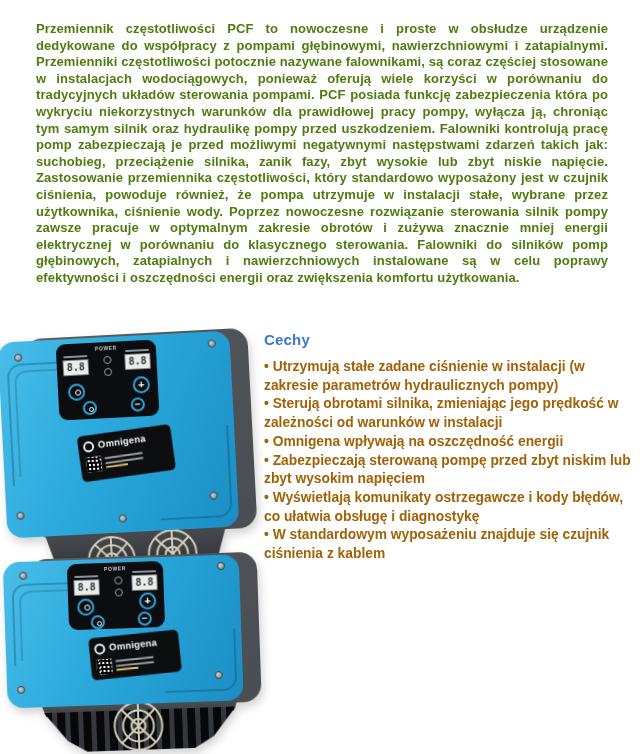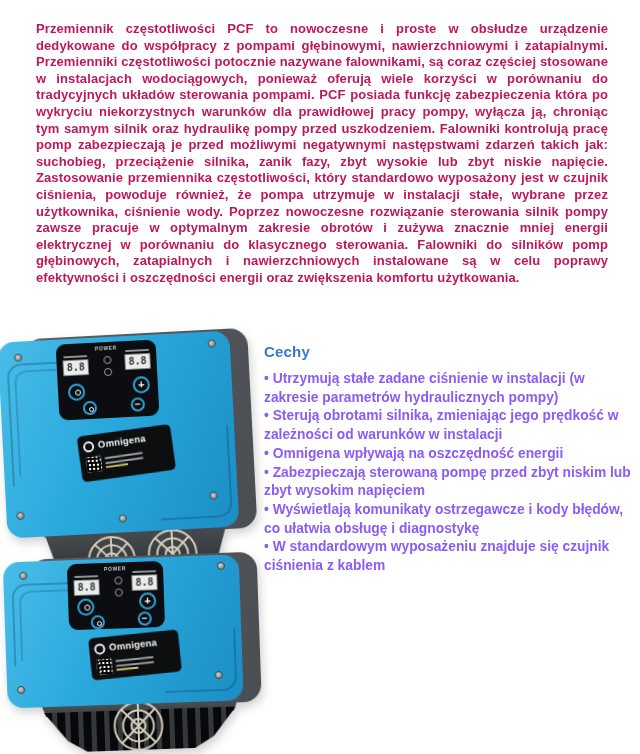--- a/index.html
+++ b/index.html
@@ -3,31 +3,31 @@
 <meta charset="utf-8">
 <style>
   html,body{margin:0;padding:0;}
   body{
     width:640px;height:754px;position:relative;background:#ffffff;
     font-family:"Liberation Sans","DejaVu Sans",sans-serif;overflow:hidden;
   }
   
   .intro{
     position:absolute;left:36px;top:8px;width:572px;
-    font-size:13px;line-height:16.6px;font-weight:700;color:#be185d;
+    font-size:13px;line-height:16.6px;font-weight:700;color:#4d7c0f;
     text-align:justify;letter-spacing:.1px;
   }
   
   .features{position:absolute;left:264px;top:331px;width:374px;}
   .features h2{
-    margin:12px 0 10px 0;font-size:15px;font-weight:700;color:#3a76d2;letter-spacing:.2px;
+    margin:0 0 10px 0;font-size:15px;font-weight:700;color:#3a76d2;letter-spacing:.2px;
   }
   .features ul{margin:0;padding:0;list-style:none;}
   .features li{
-    font-size:13.8px;line-height:18.7px;font-weight:700;color:#8b5cf6;margin:0;
+    font-size:13.8px;line-height:18.7px;font-weight:700;color:#a16207;margin:0;
     text-align:left;
   }
   .features li::before{content:"• ";}
   
   .device{position:absolute;filter:drop-shadow(2px 5px 5px rgba(0,0,0,.18));}
   .device-1{left:4px;top:334px;width:252px;height:262px;transform:rotate(-3deg);}
   .device-2{left:6px;top:556px;width:256px;height:196px;transform:rotate(-2deg);}
   .d-side{position:absolute;background:linear-gradient(110deg,#5c6064,#4a4e52);border-radius:18px;}
   .device-1 .d-side{left:26px;top:0;width:224px;height:200px;}
   .device-2 .d-side{left:26px;top:0;width:228px;height:150px;}

